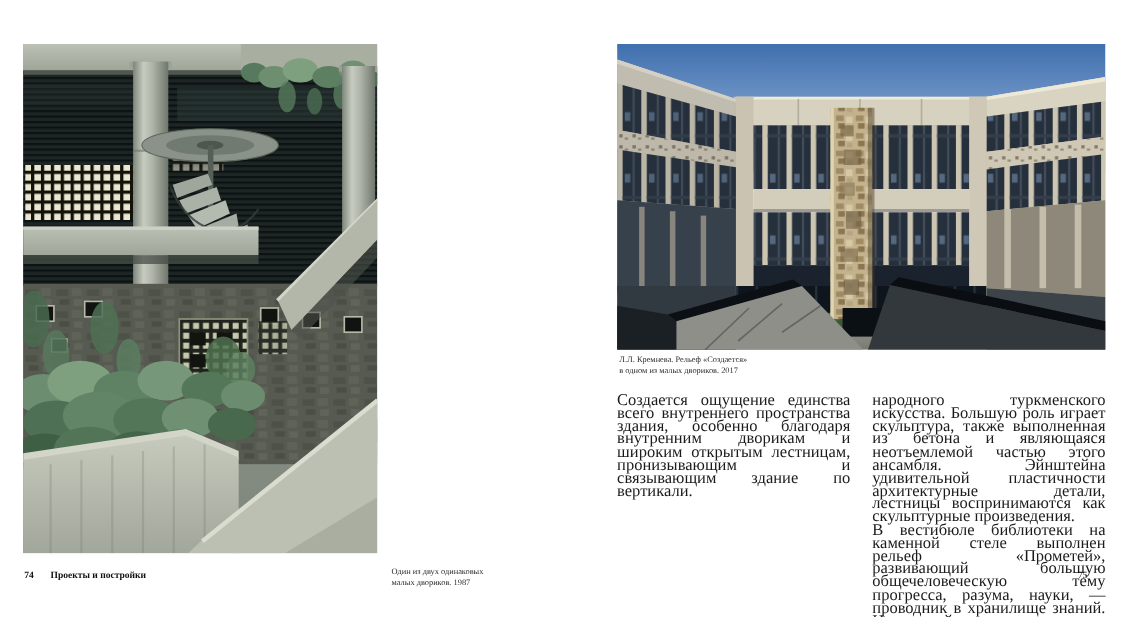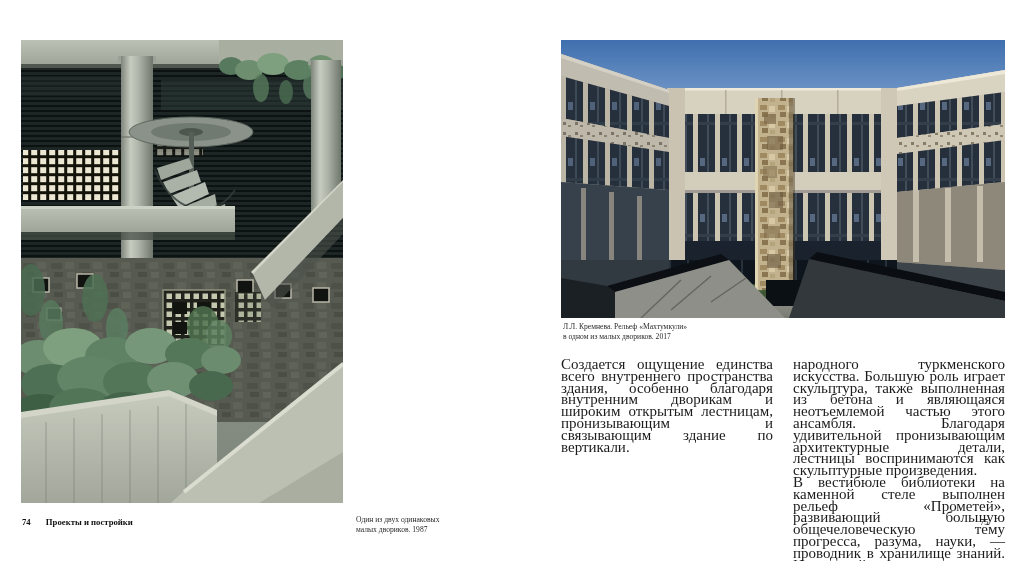--- a/index.html
+++ b/index.html
@@ -322,30 +322,30 @@
         <polygon points="46,246 160,214 168,220 54,252" fill="#0c0f13"></polygon>
         <polygon points="54,252 168,220 224,278 54,278" fill="#8e8f88"></polygon>
         <path d="M80,278 L120,240 M110,270 L150,236 M150,262 L185,238" stroke="#3c3e3a" stroke-width="1.5" opacity="0.5" fill="none"></path>
         <polygon points="256,212 444,252 444,261 248,219" fill="#0a0d11"></polygon>
         <polygon points="248,219 444,261 444,278 228,278" fill="#33383c"></polygon>
       </g>
     </svg>
   </figure>
 
   <div class="caption caption-right">
-    <div>Л.Л. Кремнева. Рельеф «Махтумкули»</div>
+    <div>Л.Л. Кремнева. Рельеф «Создается»</div>
     <div>в одном из малых двориков. 2017</div>
   </div>
 
   <div class="columns">
     <div class="col">
       <p>Создается ощущение единства всего внутреннего пространства здания, особенно благодаря внутренним дворикам и широким открытым лестницам, пронизывающим и связывающим здание по вертикали.</p>
     </div>
     <div class="col">
-      <p>народного туркменского искусства. Большую роль играет скульптура, также выполненная из бетона и являющаяся неотъемлемой частью этого ансамбля. Благодаря удивительной пронизывающим архитектурные детали, лестницы воспринимаются как скульптурные произведения.</p>
+      <p>народного туркменского искусства. Большую роль играет скульптура, также выполненная из бетона и являющаяся неотъемлемой частью этого ансамбля. Эйнштейна удивительной пластичности архитектурные детали, лестницы воспринимаются как скульптурные произведения.</p>
       <p>В вестибюле библиотеки на каменной стеле выполнен рельеф «Прометей», развивающий большую общечеловеческую тему прогресса, разума, науки, — проводник в хранилище знаний. На другой стороне стелы — силуэтные портреты Гомера, Сократа, Данте, Микеланджело, Бетховена, Пушкина, Эйнштейна (скульпторы В. Лемпорт, Н. Силис).</p>
     </div>
   </div>
 
   <div class="footer-right">
     <span>75</span>
   </div>
 
 </div>
 

